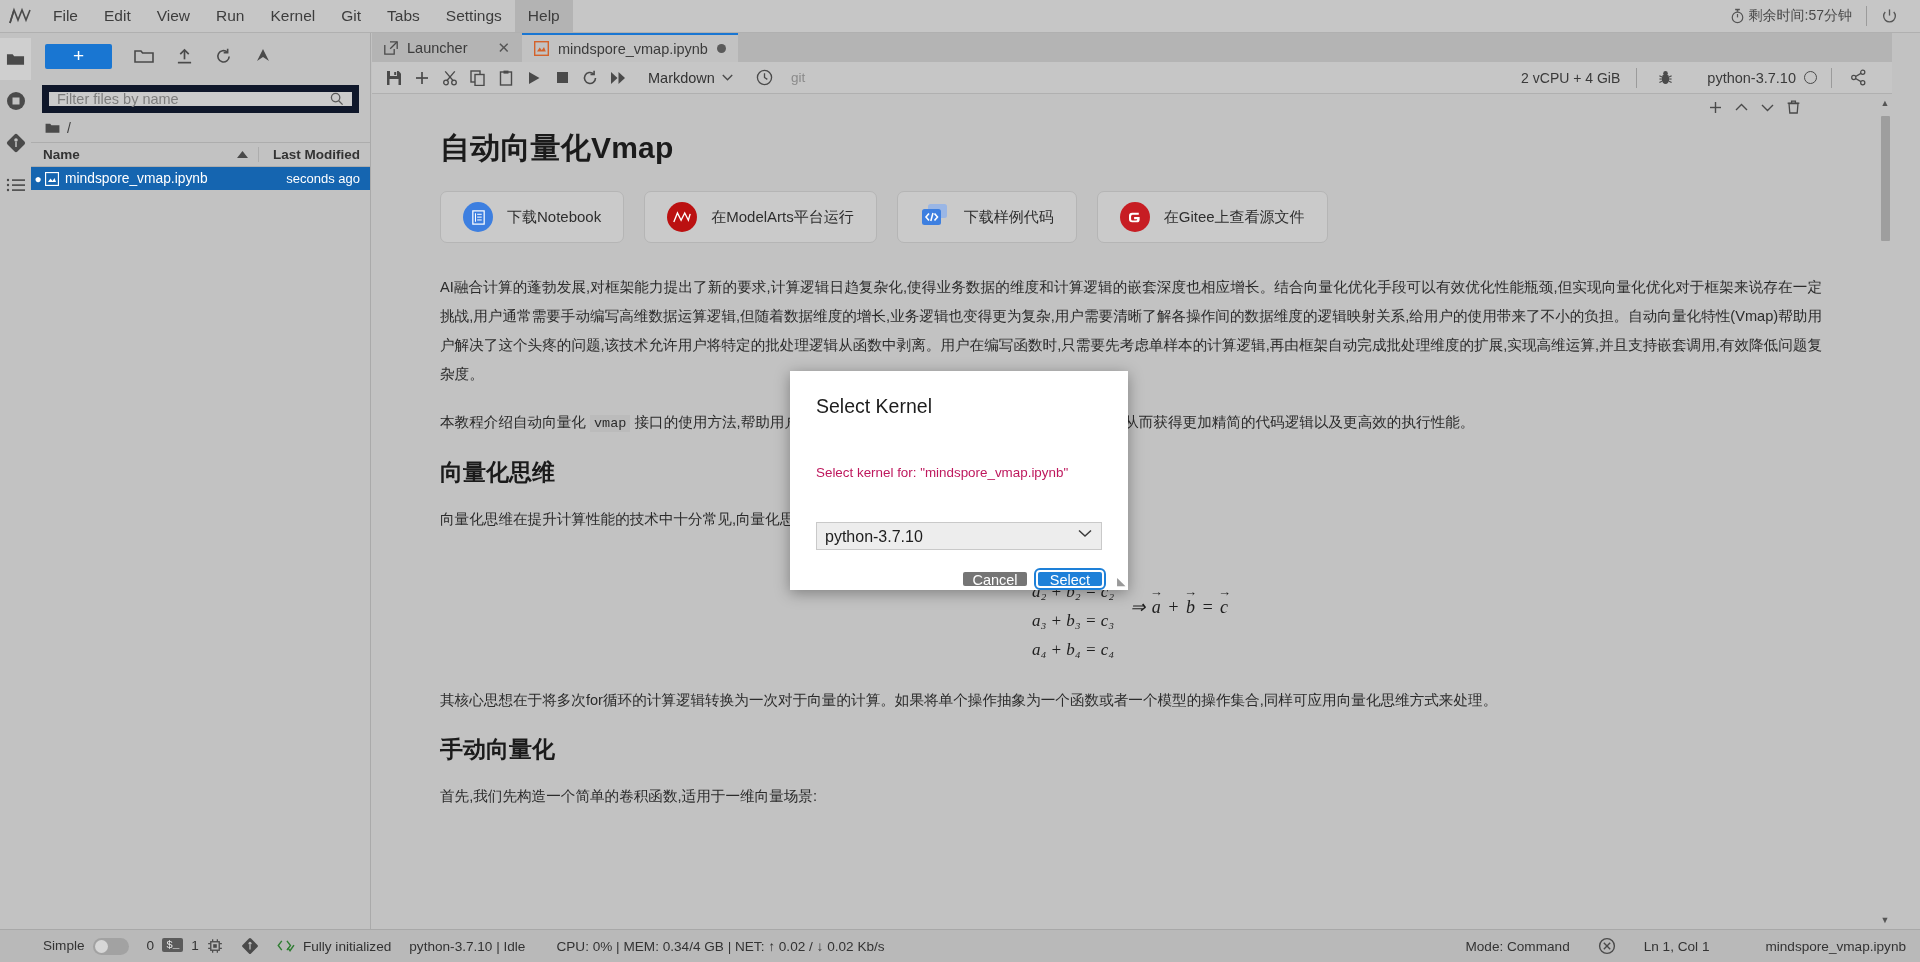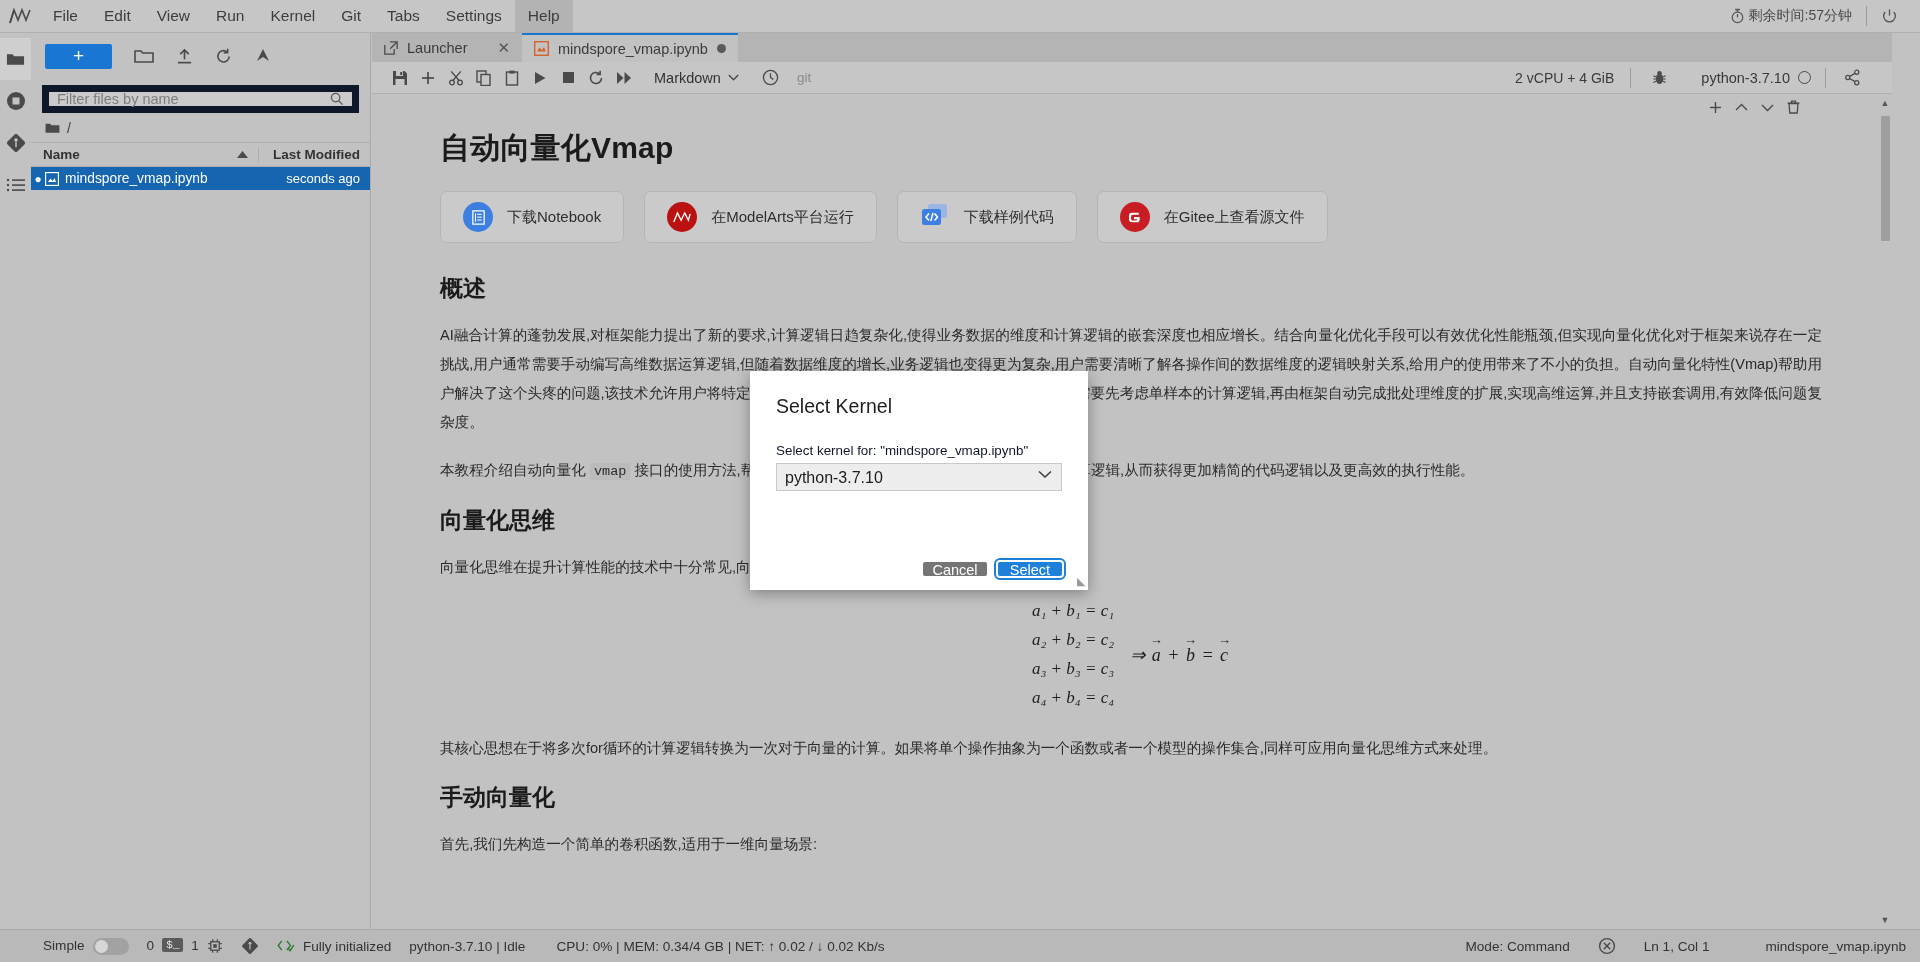--- a/index.html
+++ b/index.html
@@ -106,21 +106,21 @@
     cursor: pointer; min-width: 150px;
   }
   .tab.active { background: #c2c2c2; border-top: 2px solid #1976d2; }
   .tab .tab-label { flex: 1; }
   .tab .tab-close { font-size: 15px; color: #555; }
   .tab .dirty-dot {
     width: 9px; height: 9px; border-radius: 50%; background: #5a5a5a;
   }
   .nb-toolbar {
     height: 32px; display: flex; align-items: center; gap: 0;
-    background: #c6c6c6; border-bottom: 1px solid #b0b0b0; padding: 0 14px;
+    background: #c6c6c6; border-bottom: 1px solid #b0b0b0; padding: 0 8px;
   }
   .tb-btn {
     width: 28px; height: 28px; display: flex; align-items: center;
     justify-content: center; cursor: pointer;
   }
   .celltype {
     display: flex; align-items: center; gap: 7px; padding: 0 10px; height: 24px;
     font-size: 14.5px; color: #333; cursor: pointer; margin-left: 6px;
   }
   .tb-git { font-size: 13.5px; color: #8a8a8a; margin-left: 12px; }
@@ -222,28 +222,28 @@
     font-family: "Liberation Mono", monospace; padding: 1px 4px; border-radius: 2px;
   }
   .sb-right { margin-left: auto; display: flex; align-items: center; }
   .sb-right .sb-item { padding: 0 14px; }
 
   
   .modal-backdrop {
     position: absolute; inset: 0; background: rgba(0,0,0,0.0); z-index: 50;
   }
   .modal {
-    position: absolute; left: 750px; top: 371px; width: 338px; height: 219px;
+    position: absolute; left: 790px; top: 371px; width: 338px; height: 219px;
     background: #fff; box-shadow: 0 3px 14px rgba(0,0,0,.35); z-index: 51;
-    padding: 24px 26px 0 26px; display: flex; flex-direction: column;
+    padding: 24px 26px 12px 26px; display: flex; flex-direction: column; gap: 22px;
   }
   .modal h3 {
     font-size: 19.5px; font-weight: normal; color: #1d1d1d; margin-bottom: 25px;
   }
-  .modal .lbl { font-size: 13.4px; color: #0f172a; margin-bottom: 5px; }
+  .modal .lbl { font-size: 13.4px; color: #be185d; margin-bottom: 20px; }
   .modal select {
     width: 100%; height: 28px; font-size: 16px; color: #1d1d1d;
     background: #ededed; border: 1px solid #c9c9c9; padding: 0 8px;
     font-family: "Liberation Sans", sans-serif; appearance: none; cursor: pointer;
   }
   .select-wrap { position: relative; }
   .select-wrap .chev {
     position: absolute; right: 10px; top: 7px; pointer-events: none;
     font-size: 13px; color: #444;
   }
@@ -617,21 +617,20 @@
           <div class="link-card">
             <span class="ico-circle ico-gitee">
               <svg width="19" height="19" viewBox="0 0 20 20">
                 <path d="M14.5 5 H7.6 A3.4 3.4 0 0 0 4.2 8.4 V11.6 A3.4 3.4 0 0 0 7.6 15 H12.4 A3 3 0 0 0 15.4 12 V9.6 H9.6 V11.8 H12.8 V12.2 A1 1 0 0 1 11.8 13.1 H8 A1.6 1.6 0 0 1 6.4 11.5 V8.6 A1.6 1.6 0 0 1 8 7 H14.5 Z" fill="#fff"></path>
               </svg>
             </span>
             <span>在Gitee上查看源文件</span>
           </div>
         </div>
 
-        <h2 class="sec">概述</h2>
         <p class="para">AI融合计算的蓬勃发展,对框架能力提出了新的要求,计算逻辑日趋复杂化,使得业务数据的维度和计算逻辑的嵌套深度也相应增长。结合向量化优化手段可以有效优化性能瓶颈,但实现向量化优化对于框架来说存在一定挑战,用户通常需要手动编写高维数据运算逻辑,但随着数据维度的增长,业务逻辑也变得更为复杂,用户需要清晰了解各操作间的数据维度的逻辑映射关系,给用户的使用带来了不小的负担。自动向量化特性(Vmap)帮助用户解决了这个头疼的问题,该技术允许用户将特定的批处理逻辑从函数中剥离。用户在编写函数时,只需要先考虑单样本的计算逻辑,再由框架自动完成批处理维度的扩展,实现高维运算,并且支持嵌套调用,有效降低问题复杂度。</p>
         <p class="para">本教程介绍自动向量化 <code class="inl">vmap</code> 接口的使用方法,帮助用户将原本的循环计算逻辑转换为并行的向量运算逻辑,从而获得更加精简的代码逻辑以及更高效的执行性能。</p>
 
         <h2 class="sec">向量化思维</h2>
         <p class="para">向量化思维在提升计算性能的技术中十分常见,向量化思维可公式化表示为:</p>
 
         <div class="math-block">
           <div class="math-lines">
             <div class="mline">a₁ + b₁ = c₁</div>
             <div class="mline">a₂ + b₂ = c₂</div>

